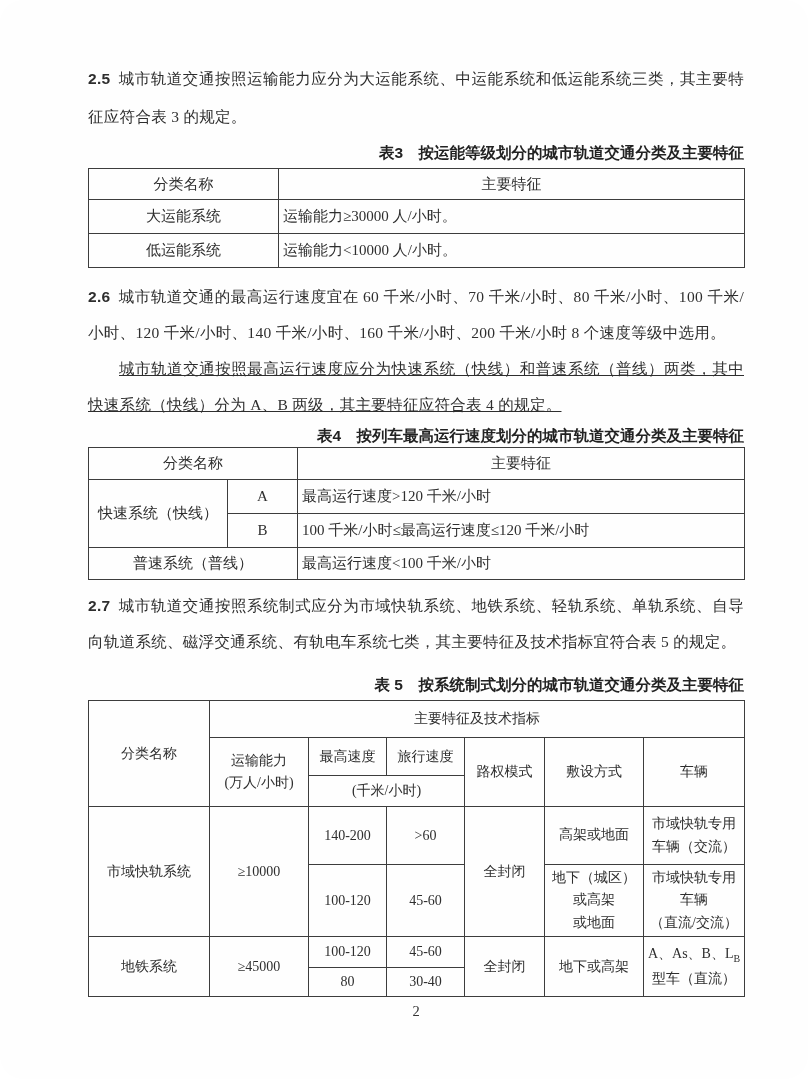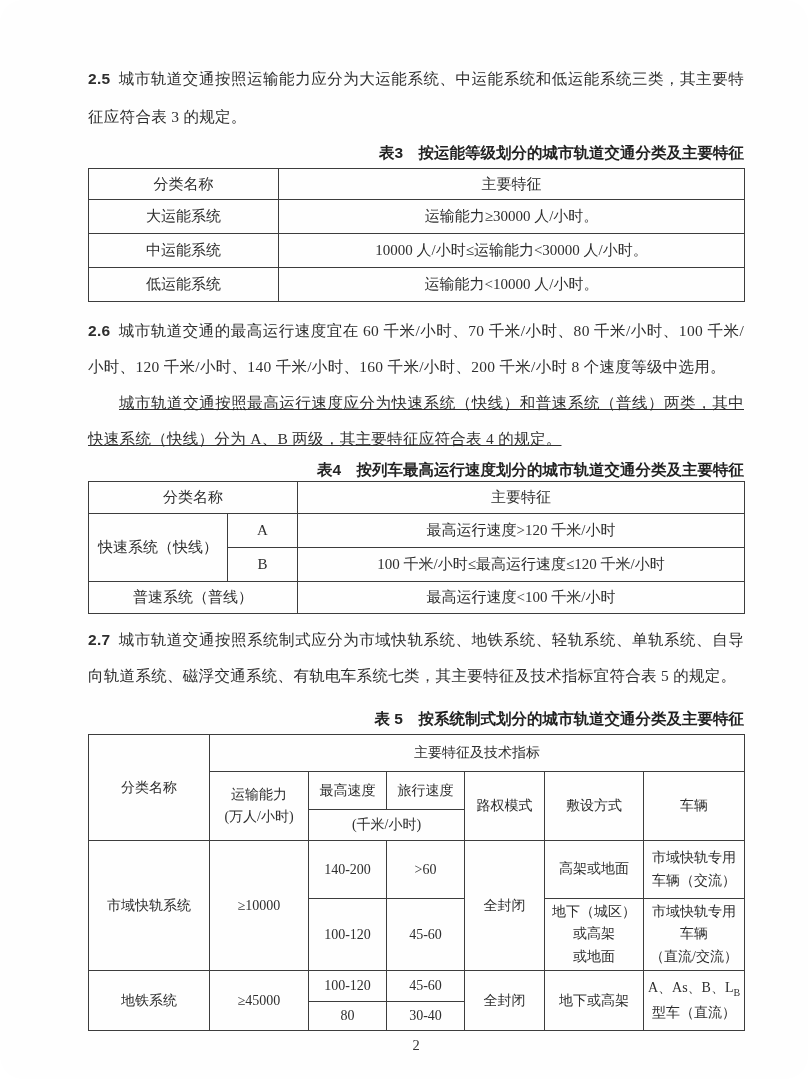--- a/index.html
+++ b/index.html
@@ -54,21 +54,21 @@
   #table4 { margin-top:0; }
   td {
     border:1.5px solid #3d3d3d;
     text-align:center;
     vertical-align:middle;
     font-size:15px;
     padding:2px 4px;
     overflow:hidden;
   }
   #table5 td { font-size:14px; padding:2px 3px; }
-  td.left { text-align:center; }
+  td.left { text-align:left; }
   td.pre { white-space:pre-line; line-height:1.6; }
 
   tr.r31 { height:31px; } tr.r32 { height:32px; }
   tr.r34 { height:34px; } tr.r37 { height:37px; }
   tr.r38 { height:38px; } tr.r29 { height:29px; }
   tr.r58 { height:58px; } tr.r70 { height:70px; }
 
   .vehicle div { line-height:1.7; }
   sub { font-size:10px; }
 
@@ -95,24 +95,20 @@
           <col style="width:466px">
         </colgroup>
       <tbody>
           <tr class="r31">
         <td>分类名称</td>
         <td>主要特征</td>
       </tr>
       <tr class="r34">
         <td>大运能系统</td>
         <td class="left">运输能力≥30000 人/小时。</td>
-      </tr>
-      <tr class="r34">
-        <td>中运能系统</td>
-        <td class="left">10000 人/小时≤运输能力&lt;30000 人/小时。</td>
       </tr>
       <tr class="r34">
         <td>低运能系统</td>
         <td class="left">运输能力&lt;10000 人/小时。</td>
       </tr>
     </tbody>
       </table>
 
     <p class="para" id="p26a"><span class="pnum">2.6</span><span>城市轨道交通的最高运行速度宜在 60 千米/小时、70 千米/小时、80 千米/小时、100 千米/小时、120 千米/小时、140 千米/小时、160 千米/小时、200 千米/小时 8 个速度等级中选用。</span></p>
 

